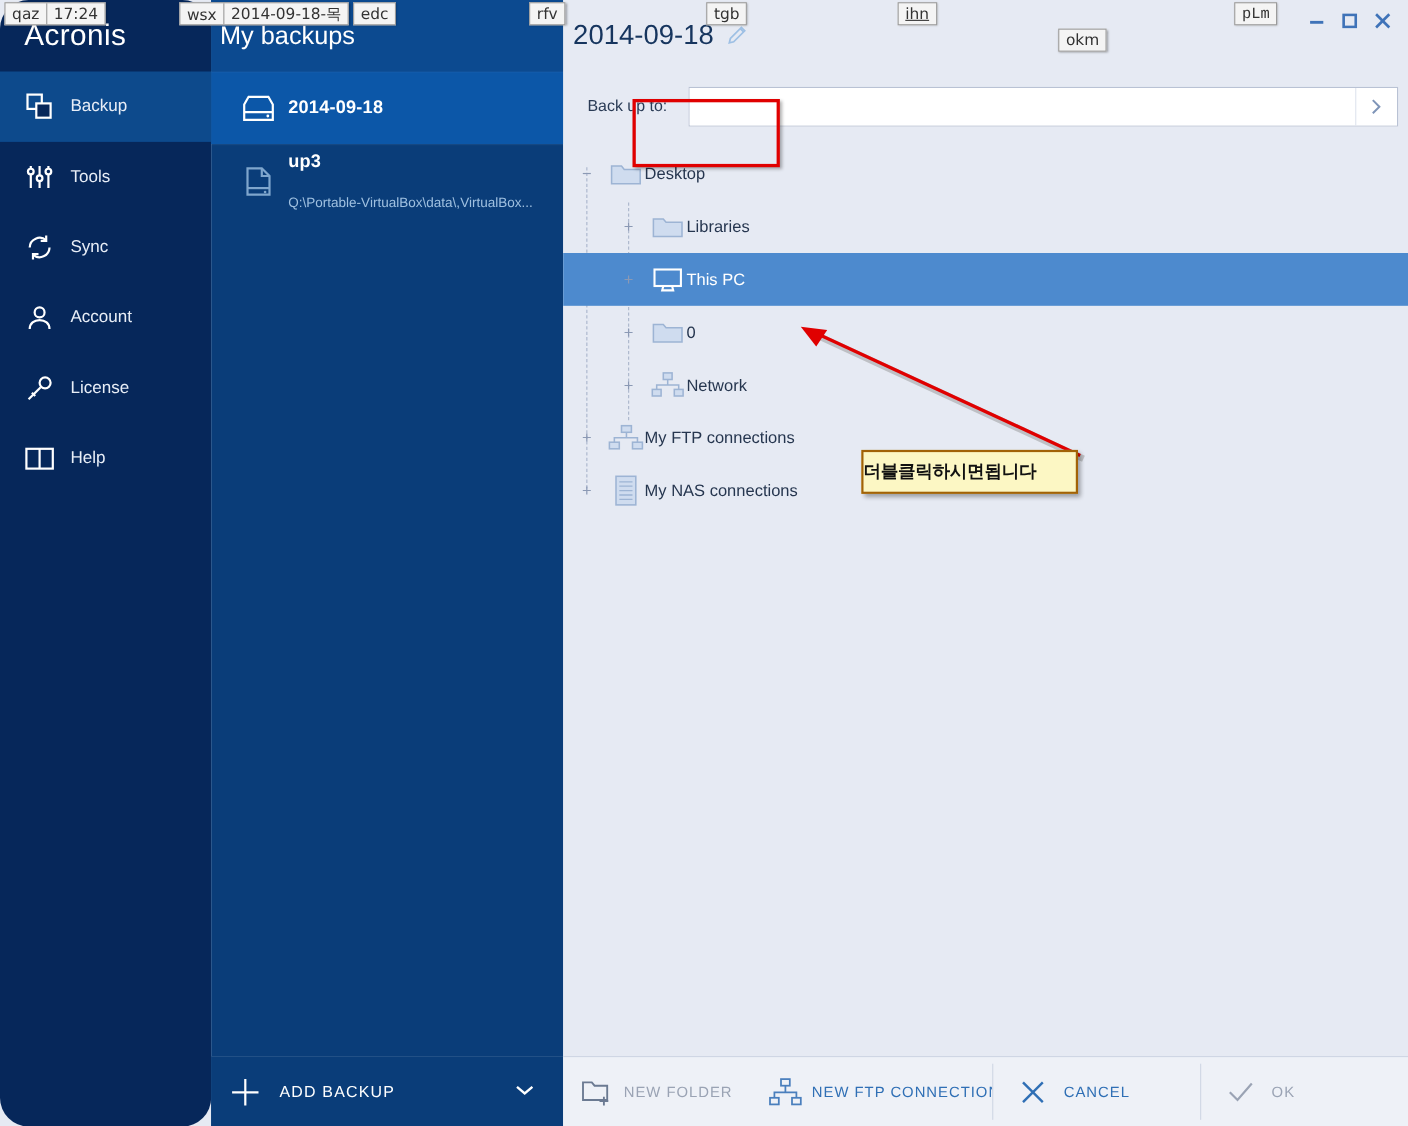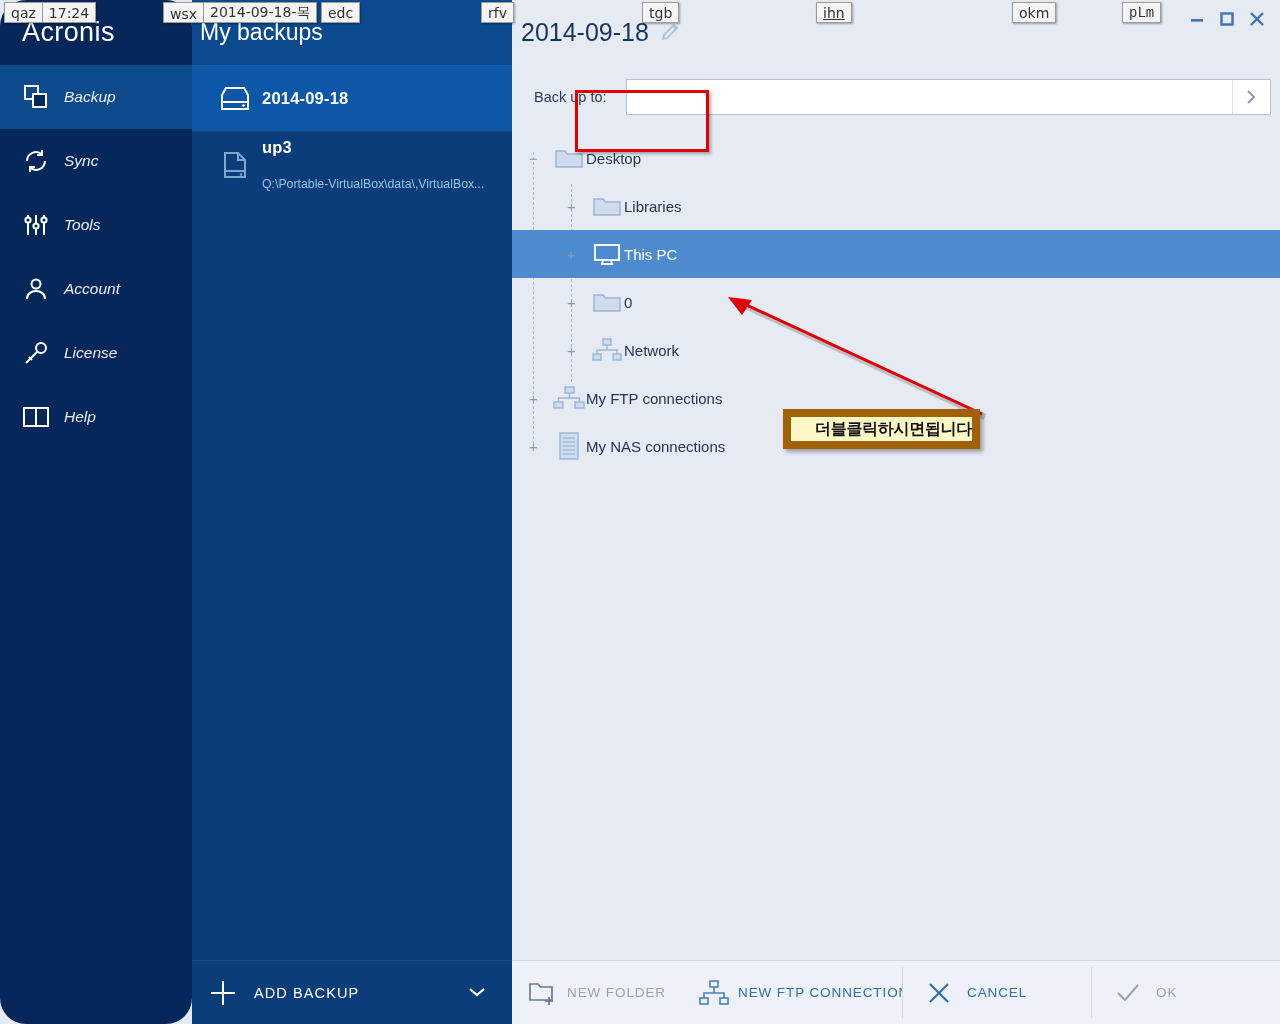--- a/index.html
+++ b/index.html
@@ -8,21 +8,21 @@
     font-family:"Liberation Sans", sans-serif;
     background:#e6eaf3;
     -webkit-font-smoothing:antialiased;
   }
   #app { position:relative; width:1280px; height:1024px; }
 
   
   .sidebar { position:absolute; left:0; top:0; width:192px; height:1024px; background:#06275a;border-radius:26px; }
   .brand { height:65px; display:flex; align-items:center; padding-left:22px; }
   .brand-text { color:#ffffff; font-size:27px; letter-spacing:.4px; font-weight:400; }
-  .nav-item { height:64px; display:flex; align-items:center; padding-left:14px; cursor:pointer;font-style:italic; }
+  .nav-item { height:64px; display:flex; align-items:center; padding-left:14px; cursor:pointer; }
   .nav-item.active { background:#0d4a8c; }
   .nav-ico { width:44px; height:32px; display:flex; align-items:center; justify-content:center; flex:0 0 44px; }
   .nav-label { color:#e8eef7; font-size:15.5px; margin-left:6px; }
 
   
   .listpanel { position:absolute; left:192px; top:0; width:320px; height:1024px; background:#0a3d79; }
   .listpanel-head { height:65px; display:flex; align-items:center; padding-left:8px; background:#0c4a90; }
   .listpanel-title { color:#fff; font-size:23px; font-weight:400; }
   .bk-item { height:66px; display:flex; align-items:center; padding-left:16px; cursor:pointer; border-top:1px solid rgba(255,255,255,.05); }
   .bk-item.active { background:#0c57a8; }
@@ -59,23 +59,23 @@
   .row .hit { display:flex; align-items:center; height:100%; cursor:pointer; }
   .exp { width:13px; height:13px; display:flex; align-items:center; justify-content:center;
          position:absolute; font-size:15px; color:#8b99b4; line-height:1; }
   .ticon { width:34px; flex:0 0 34px; display:flex; align-items:center; justify-content:center; }
   .tlabel { font-size:15px; color:#26364f; }
   .row.sel .tlabel { color:#ffffff; }
   .vline { position:absolute; border-left:1px dashed #a9b5cb; }
 
   
   .redbox { position:absolute; border:3px solid #e00000; box-shadow:2px 2px 3px rgba(0,0,0,.32); }
-  .callout { position:absolute; background:#fcf7c4; border:8px solid #a16207;
+  .callout { position:absolute; background:#fcf7c4; border:2px solid #a16207;
              box-shadow:3px 3px 4px rgba(0,0,0,.33); display:flex; align-items:center;
-             justify-content:flex-end; }
+             justify-content:flex-start; }
   .callout span { font-size:16px; font-weight:700; color:#111; font-family:"DejaVu Sans", sans-serif;
                   letter-spacing:-.3px; }
 
   
   .bottombar { position:absolute; left:0; bottom:0; width:768px; height:64px; background:#eef1f7;
                border-top:1px solid #cfd6e4; display:flex; align-items:stretch; }
   .tb { display:flex; align-items:center; cursor:pointer; padding:0 16px; }
   .tb .ico { display:flex; align-items:center; justify-content:center; width:40px; }
   .tb .lbl { font-size:13.5px; letter-spacing:.9px; margin-left:8px; white-space:nowrap; }
   .tb.disabled .lbl { color:#9aa3b4; }
@@ -105,42 +105,42 @@
         <svg width="26" height="26" viewBox="0 0 26 26">
             <rect x="2" y="2" width="13" height="13" fill="none" stroke="#fff" stroke-width="2"></rect>
             <rect x="10" y="10" width="13" height="13" fill="#06275a" stroke="#fff" stroke-width="2"></rect>
           </svg>
       </span>
       <span class="nav-label">Backup</span>
     </div>
 
     <div class="nav-item">
       <span class="nav-ico">
-        <svg width="28" height="26" viewBox="0 0 28 26">
-            <path d="M5 13a9 9 0 0 1 15-6.5" fill="none" stroke="#fff" stroke-width="2"></path>
-            <path d="M23 13a9 9 0 0 1-15 6.5" fill="none" stroke="#fff" stroke-width="2"></path>
-            <path d="M20 2v5h-5" fill="none" stroke="#fff" stroke-width="2"></path>
-            <path d="M8 24v-5h5" fill="none" stroke="#fff" stroke-width="2"></path>
-          </svg>
-      </span>
-      <span class="nav-label">Sync</span>
-    </div>
-
-    <div class="nav-item">
-      <span class="nav-ico">
         <svg width="26" height="26" viewBox="0 0 26 26" stroke="#fff" stroke-width="2" fill="none">
           <line x1="5" y1="3" x2="5" y2="23"></line>
             <line x1="13" y1="3" x2="13" y2="23"></line>
             <line x1="21" y1="3" x2="21" y2="23"></line>
           <circle cx="5" cy="8" r="2.6" fill="#06275a"></circle>
             <circle cx="13" cy="14" r="2.6" fill="#06275a"></circle>
             <circle cx="21" cy="8" r="2.6" fill="#06275a"></circle>
         </svg>
       </span>
       <span class="nav-label">Tools</span>
+    </div>
+
+    <div class="nav-item">
+      <span class="nav-ico">
+        <svg width="28" height="26" viewBox="0 0 28 26">
+            <path d="M5 13a9 9 0 0 1 15-6.5" fill="none" stroke="#fff" stroke-width="2"></path>
+            <path d="M23 13a9 9 0 0 1-15 6.5" fill="none" stroke="#fff" stroke-width="2"></path>
+            <path d="M20 2v5h-5" fill="none" stroke="#fff" stroke-width="2"></path>
+            <path d="M8 24v-5h5" fill="none" stroke="#fff" stroke-width="2"></path>
+          </svg>
+      </span>
+      <span class="nav-label">Sync</span>
     </div>
 
     <div class="nav-item">
       <span class="nav-ico">
         <svg width="26" height="26" viewBox="0 0 26 26" stroke="#fff" stroke-width="2" fill="none">
             <circle cx="13" cy="8" r="4.5"></circle>
             <path d="M4 23c0-5 4-8 9-8s9 3 9 8"></path>
           </svg>
       </span>
       <span class="nav-label">Account</span>
@@ -438,20 +438,20 @@
   </div>
   <div class="hint" style="left:481px;">
     <b>rfv</b>
   </div>
   <div class="hint" style="left:642px;">
     <b>tgb</b>
   </div>
   <div class="hint" style="left:816px;text-decoration:underline;">
     <b>ihn</b>
   </div>
-  <div class="hint" style="left:1012px;">
+  <div class="hint" style="left:962px;margin-top:24px;">
     <b>okm</b>
   </div>
   <div class="hint" style="left:1122px;font-family:Liberation Mono, monospace;">
     <b>pLm</b>
   </div>
 
 </div>
 
 </body></html>

